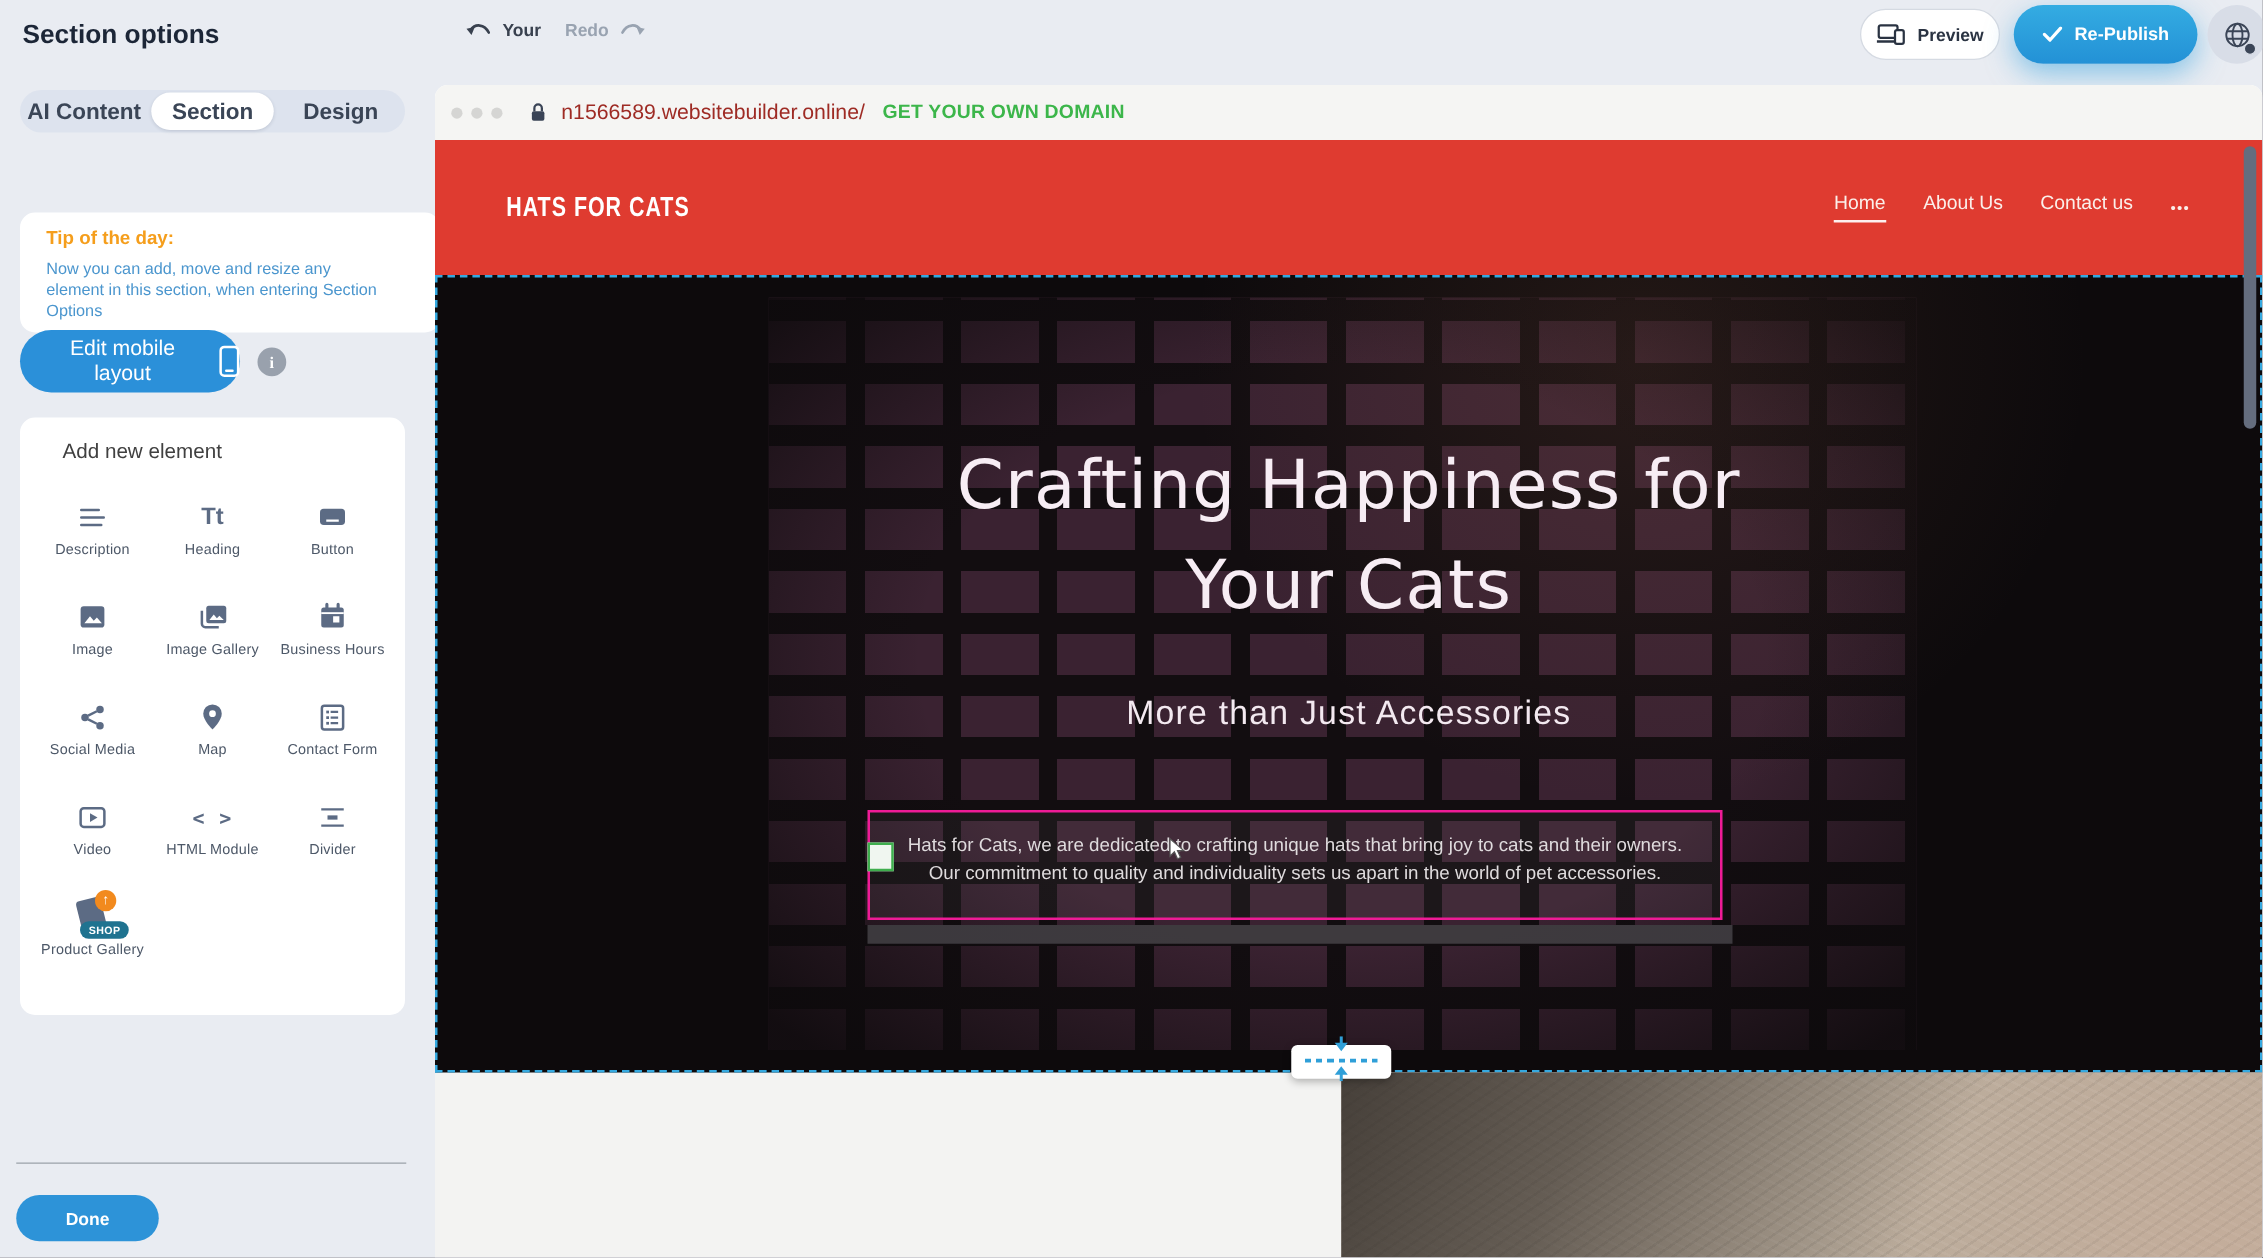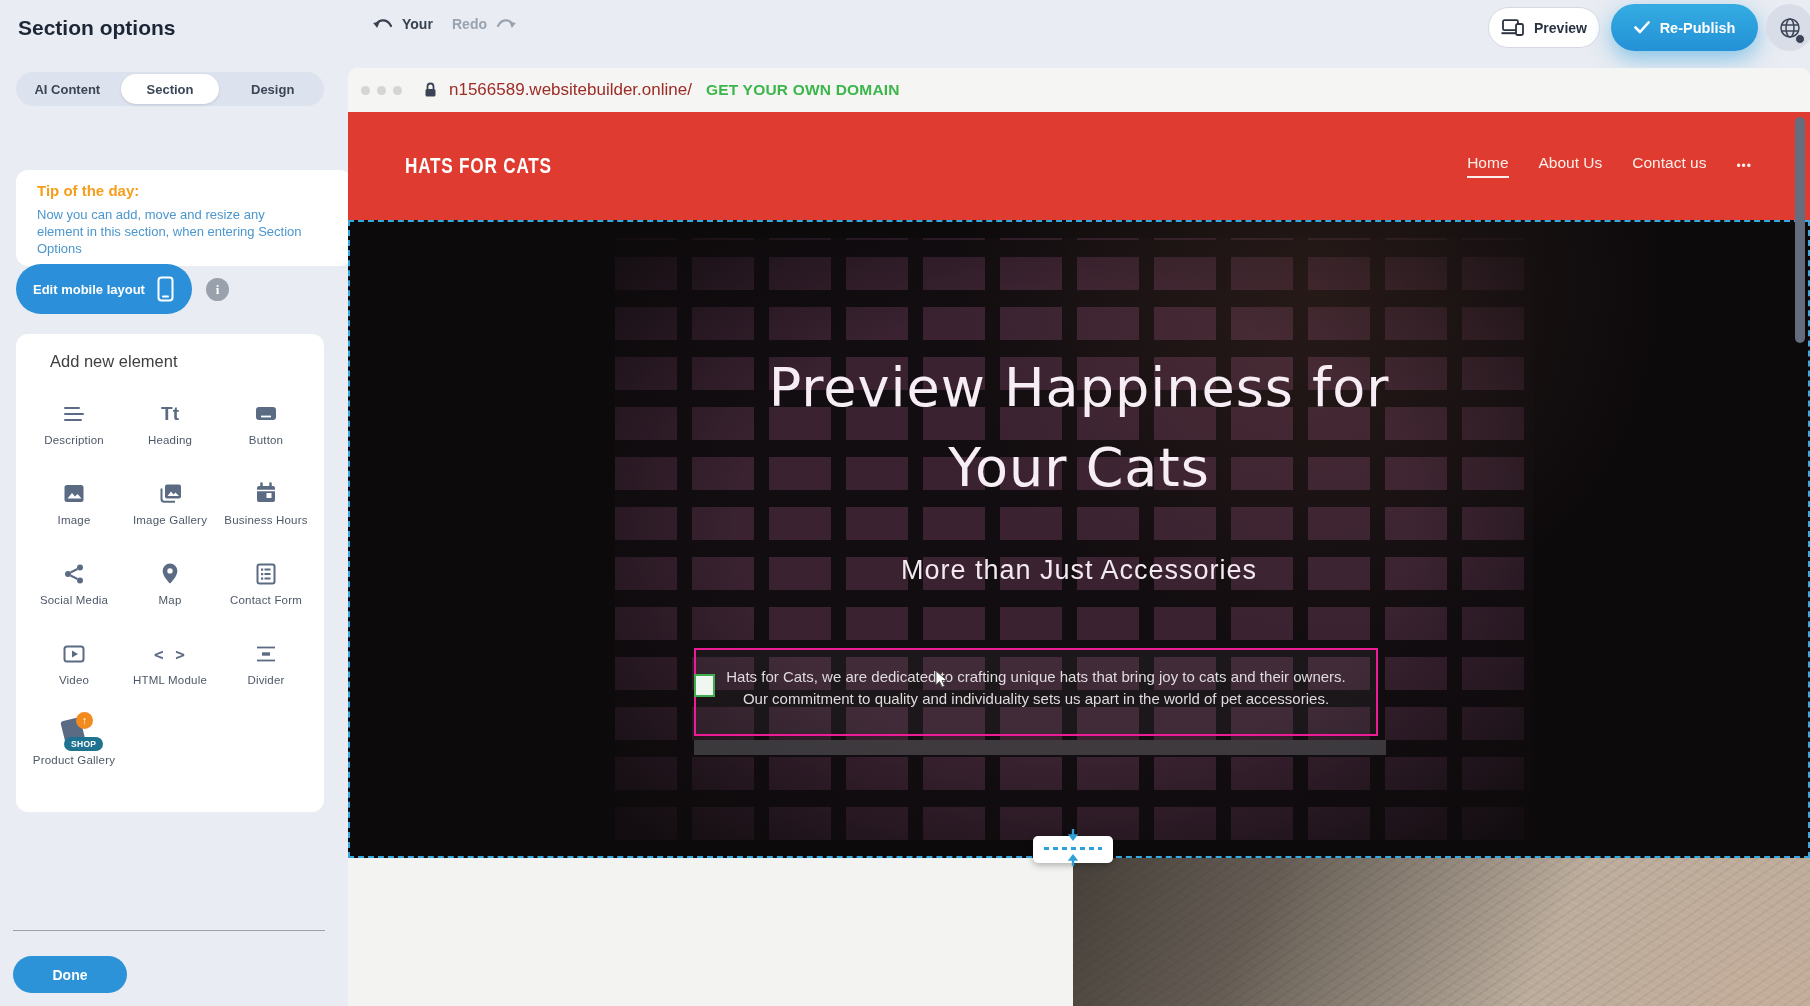--- a/index.html
+++ b/index.html
@@ -3,28 +3,28 @@
 <meta charset="utf-8">
 <style>
   html,body{margin:0;padding:0;background:#e9ecf2;}
   .stage{position:relative;width:1810px;height:1006px;background:#e9ecf2;overflow:hidden;
          font-family:"Liberation Sans",sans-serif;color:#2a3342;}
   
   .panel-title{position:absolute;left:18px;top:16px;font-size:21px;font-weight:bold;color:#1c2637;}
   .tabs{position:absolute;left:16px;top:72px;width:308px;height:34px;background:#dde3ee;border-radius:17px;
         display:flex;align-items:center;}
   .tab{flex:1;height:30px;margin:2px;display:flex;align-items:center;justify-content:center;
-       font-size:13px;font-weight:bold;color:#3a4556;border-radius:15px;cursor:pointer;}
+       font-size:18px;font-weight:bold;color:#3a4556;border-radius:15px;cursor:pointer;}
   .tab.active{background:#fff;box-shadow:0 1px 3px rgba(30,40,70,.15);}
   .tip-card{position:absolute;left:16px;top:150px;width:336px;height:96px;background:#fff;border-radius:12px;margin-top:20px;}
   .tip-heading{position:absolute;left:21px;top:12px;font-size:15px;font-weight:bold;color:#f59e1c;}
   .tip-body{position:absolute;left:21px;top:36px;width:266px;font-size:13px;line-height:17px;color:#4b96ce;margin:0;}
   .edit-mobile{position:absolute;left:16px;top:264px;width:176px;height:50px;border:none;border-radius:27px;
         background:#2b90d9;display:flex;align-items:center;gap:12px;padding:0 0 0 17px;cursor:pointer;}
-  .edit-mobile span{font-size:13px;font-weight:bold;color:#fff;}
+  .edit-mobile span{font-size:17px;font-weight:normal;color:#fff;}
   .info-btn{position:absolute;left:206px;top:278px;width:23px;height:23px;border-radius:50%;background:#99a1ad;
         border:none;color:#fff;font:bold 13px "Liberation Serif",serif;cursor:pointer;}
   .add-card{position:absolute;left:16px;top:334px;width:308px;height:478px;background:#fff;border-radius:12px;}
   .add-title{position:absolute;left:34px;top:18px;font-size:16.5px;font-weight:500;color:#404040;}
   .grid{position:absolute;left:10px;top:56px;width:288px;display:grid;grid-template-columns:repeat(3,1fr);
         grid-auto-rows:80px;}
   .cell{display:flex;flex-direction:column;align-items:center;padding-top:8px;cursor:pointer;}
   .ic{height:32px;display:flex;align-items:center;justify-content:center;}
   .ic-glyph{font-weight:bold;color:#5c6b84;}
   .ic-tt{font-size:19px;}
@@ -352,21 +352,21 @@
           <a class="nav-link active">Home</a>
           <a class="nav-link">About Us</a>
           <a class="nav-link">Contact us</a>
           <span class="nav-more">•••</span>
         </nav>
       </header>
 
       <div class="hero">
         <div class="tiles"></div>
         <div class="hero-glow"></div>
-        <h1 class="hero-h"><span>Preview Happiness for</span><br><span>Your Cats</span></h1>
+        <h1 class="hero-h"><span>Crafting Happiness for</span><br><span>Your Cats</span></h1>
         <div class="hero-sub">More than Just Accessories</div>
 
         <div class="para-box">
           <span class="green-handle"></span>
           <p><span>Hats for Cats, we are dedicated to crafting unique hats that bring joy to cats and their owners.</span><br><span>Our commitment to quality and individuality sets us apart in the world of pet accessories.</span></p>
         </div>
         <div class="shadow-strip"></div>
 
         <span class="cursor">
           <svg width="13" height="19" viewBox="0 0 13 19">

